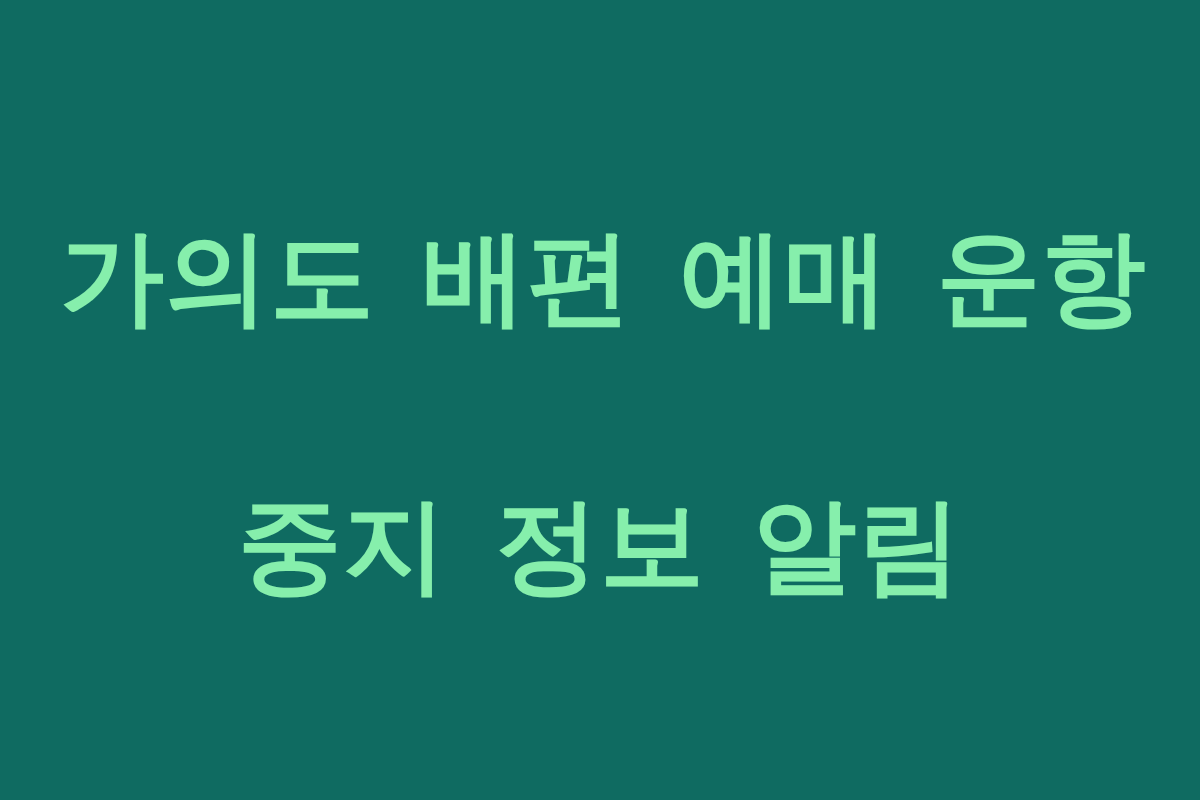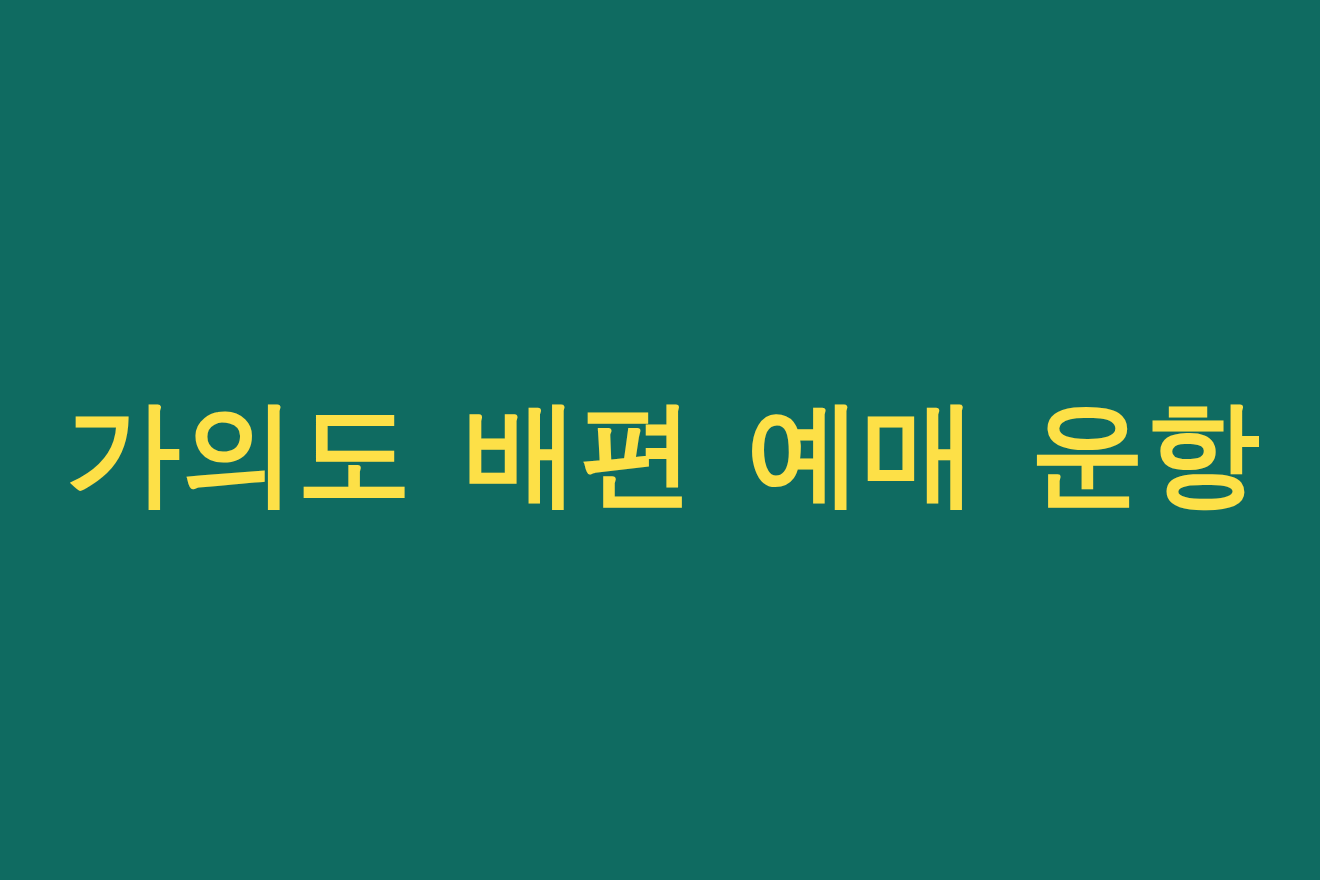--- a/index.html
+++ b/index.html
@@ -47,17 +47,18 @@
   .headline-line {
     display: block;
     white-space: nowrap;
   }
 </style>
 </head>
 <body>
 
 <div id="banner" style="background: rgb(15, 107, 97);">
 
-  <h1 id="headline" style="color: #fde047;">
+  <h1 id="headline" style="color: #86efac;">
     <span class="headline-line">가의도 배편 예매 운항</span>
+    <span class="headline-line">중지 정보 알림</span>
   </h1>
 
 </div>
 
 </body></html>

